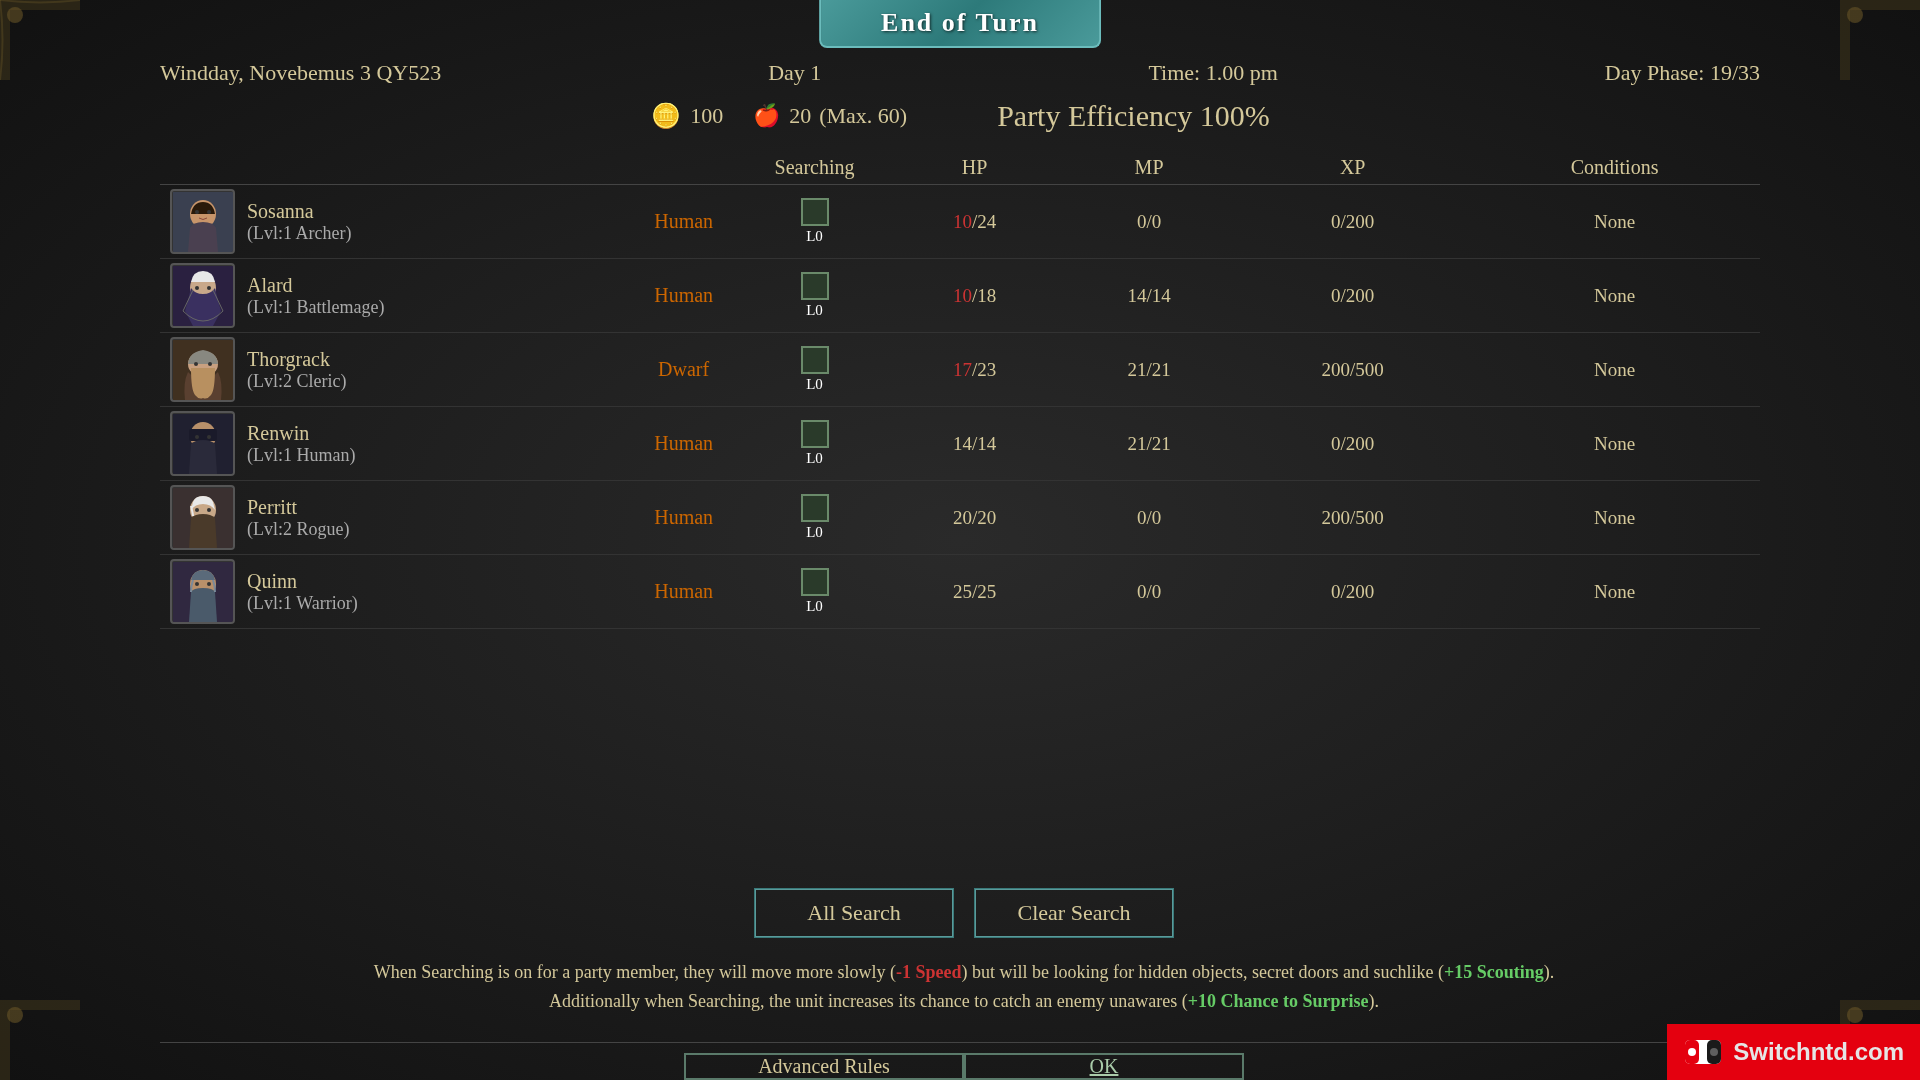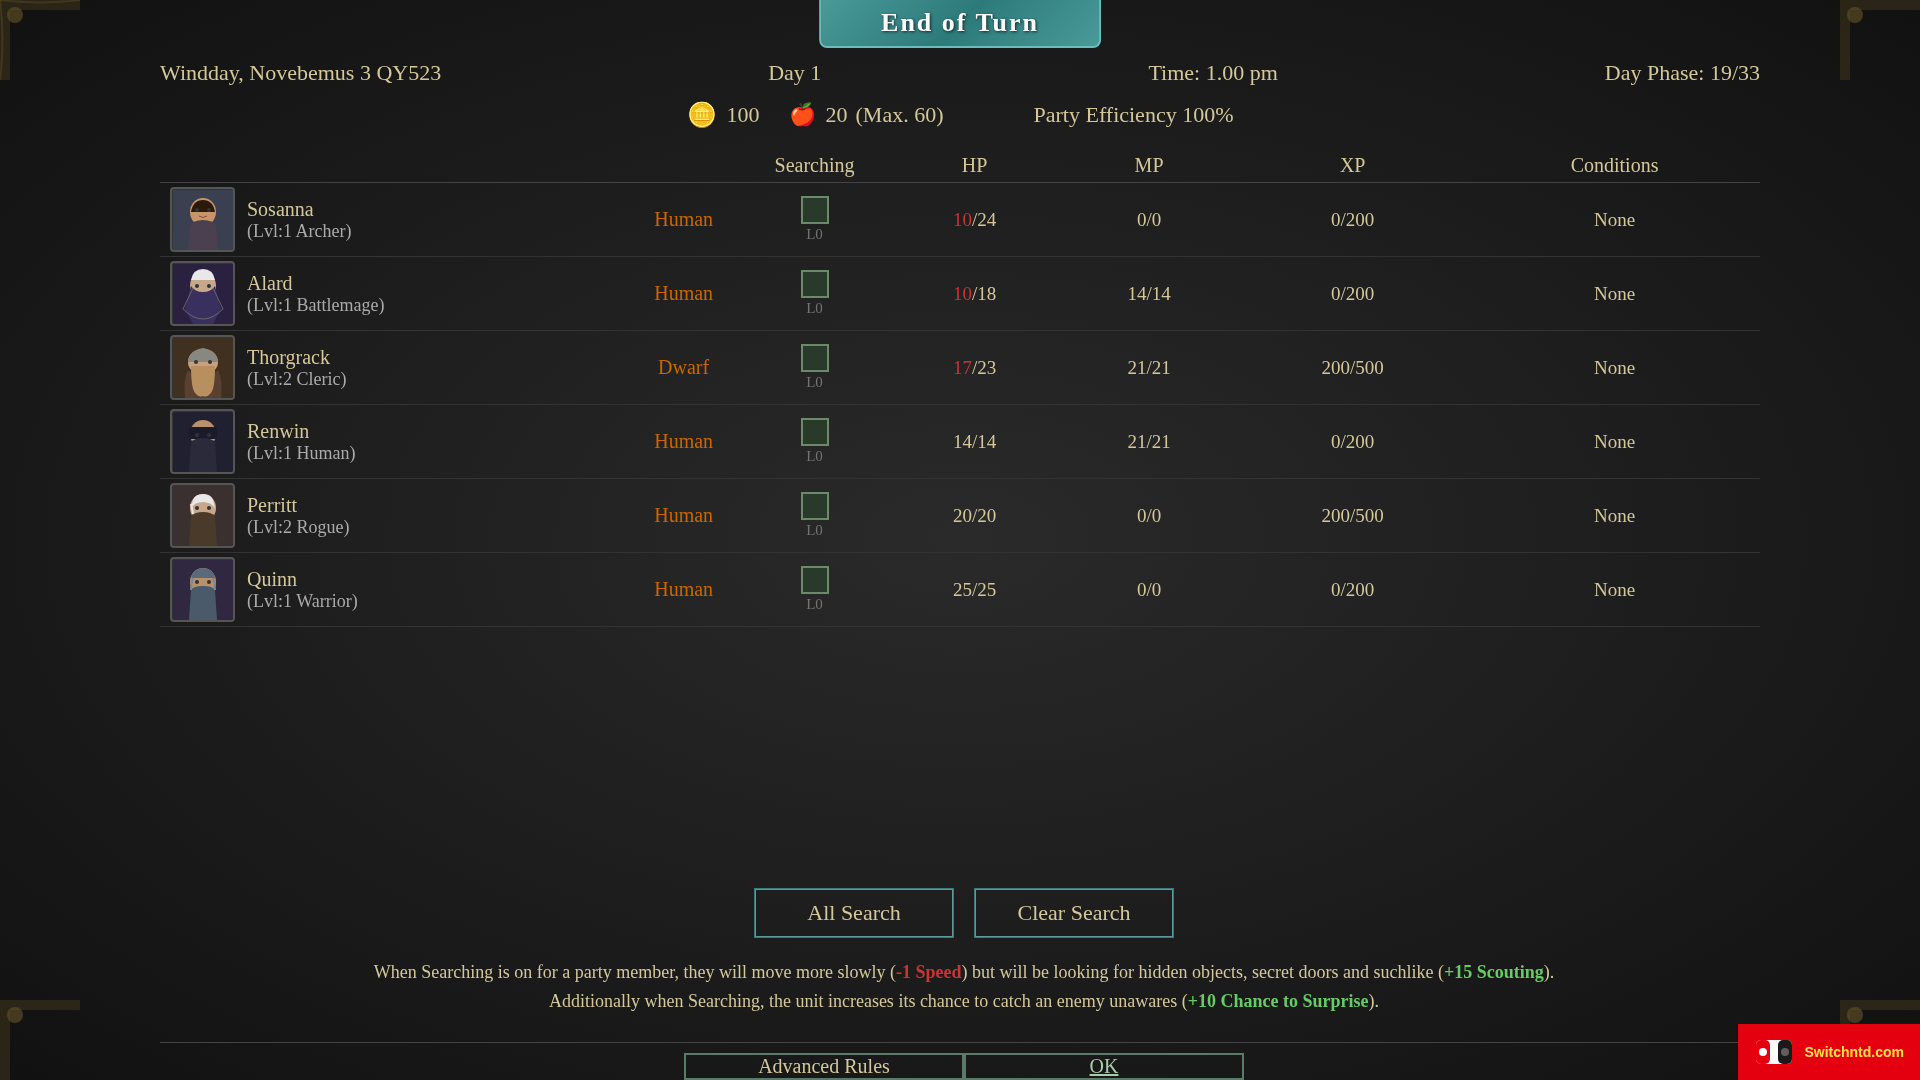--- a/index.html
+++ b/index.html
@@ -96,21 +96,21 @@
     }
     .apple-icon {
       width: 28px;
       height: 28px;
       display: inline-flex;
       align-items: center;
       justify-content: center;
       font-size: 22px;
     }
     .party-efficiency {
-      font-size: 22px;
+      font-size: 30px;
       color: #d4c89a;
       margin-left: 60px;
     }
     .efficiency-value { color: #d4c89a; }
 
     
     .party-table {
       width: 100%;
       margin-top: 10px;
       border-collapse: collapse;
@@ -181,21 +181,21 @@
       cursor: pointer;
     }
     .search-cell-inner {
       display: flex;
       flex-direction: column;
       align-items: center;
       gap: 2px;
     }
     .level-badge {
       font-size: 15px;
-      color: #737373;
+      color: #ffffff;
     }
 
     .search-buttons {
       display: flex;
       justify-content: center;
       gap: 20px;
       margin-bottom: 20px;
     }
     .teal-button {
       background: transparent;
@@ -259,22 +259,22 @@
       padding: 8px 16px;
       display: flex;
       align-items: center;
       gap: 10px;
     }
     .switch-logo {
       width: 40px;
       height: 40px;
     }
     .switch-text {
-      color: #fde047;
-      font-size: 14px;
+      color: #e5e5e5;
+      font-size: 24px;
       font-weight: bold;
       font-family: Arial, sans-serif;
     }
   </style>
 </head>
 <body>
 
 <div class="corner corner-tl">
   <svg viewBox="0 0 80 80" width="80" height="80">
     <path d="M0,0 L80,0 L80,10 L10,10 L10,80 L0,80 Z" fill="#5a4a20" opacity="0.5"></path>

